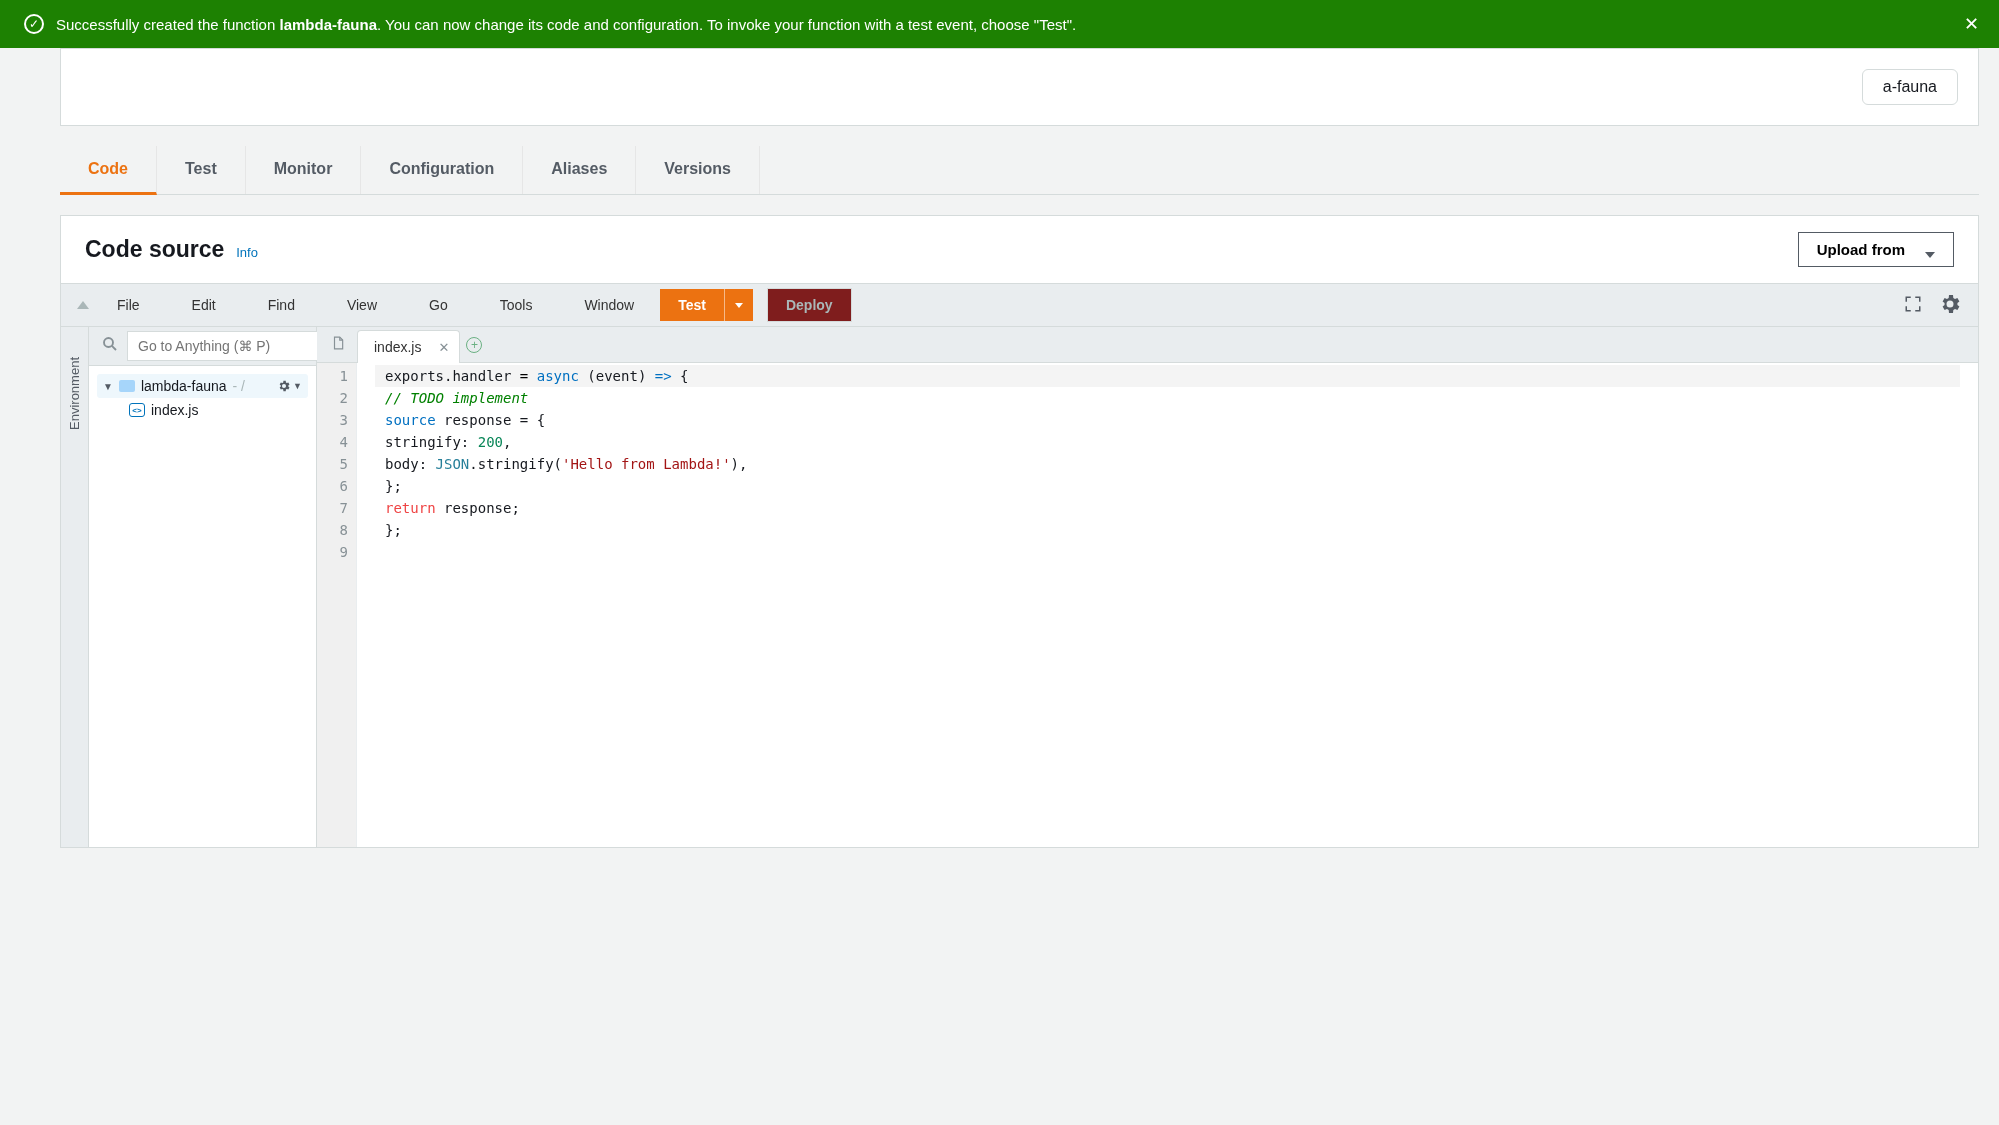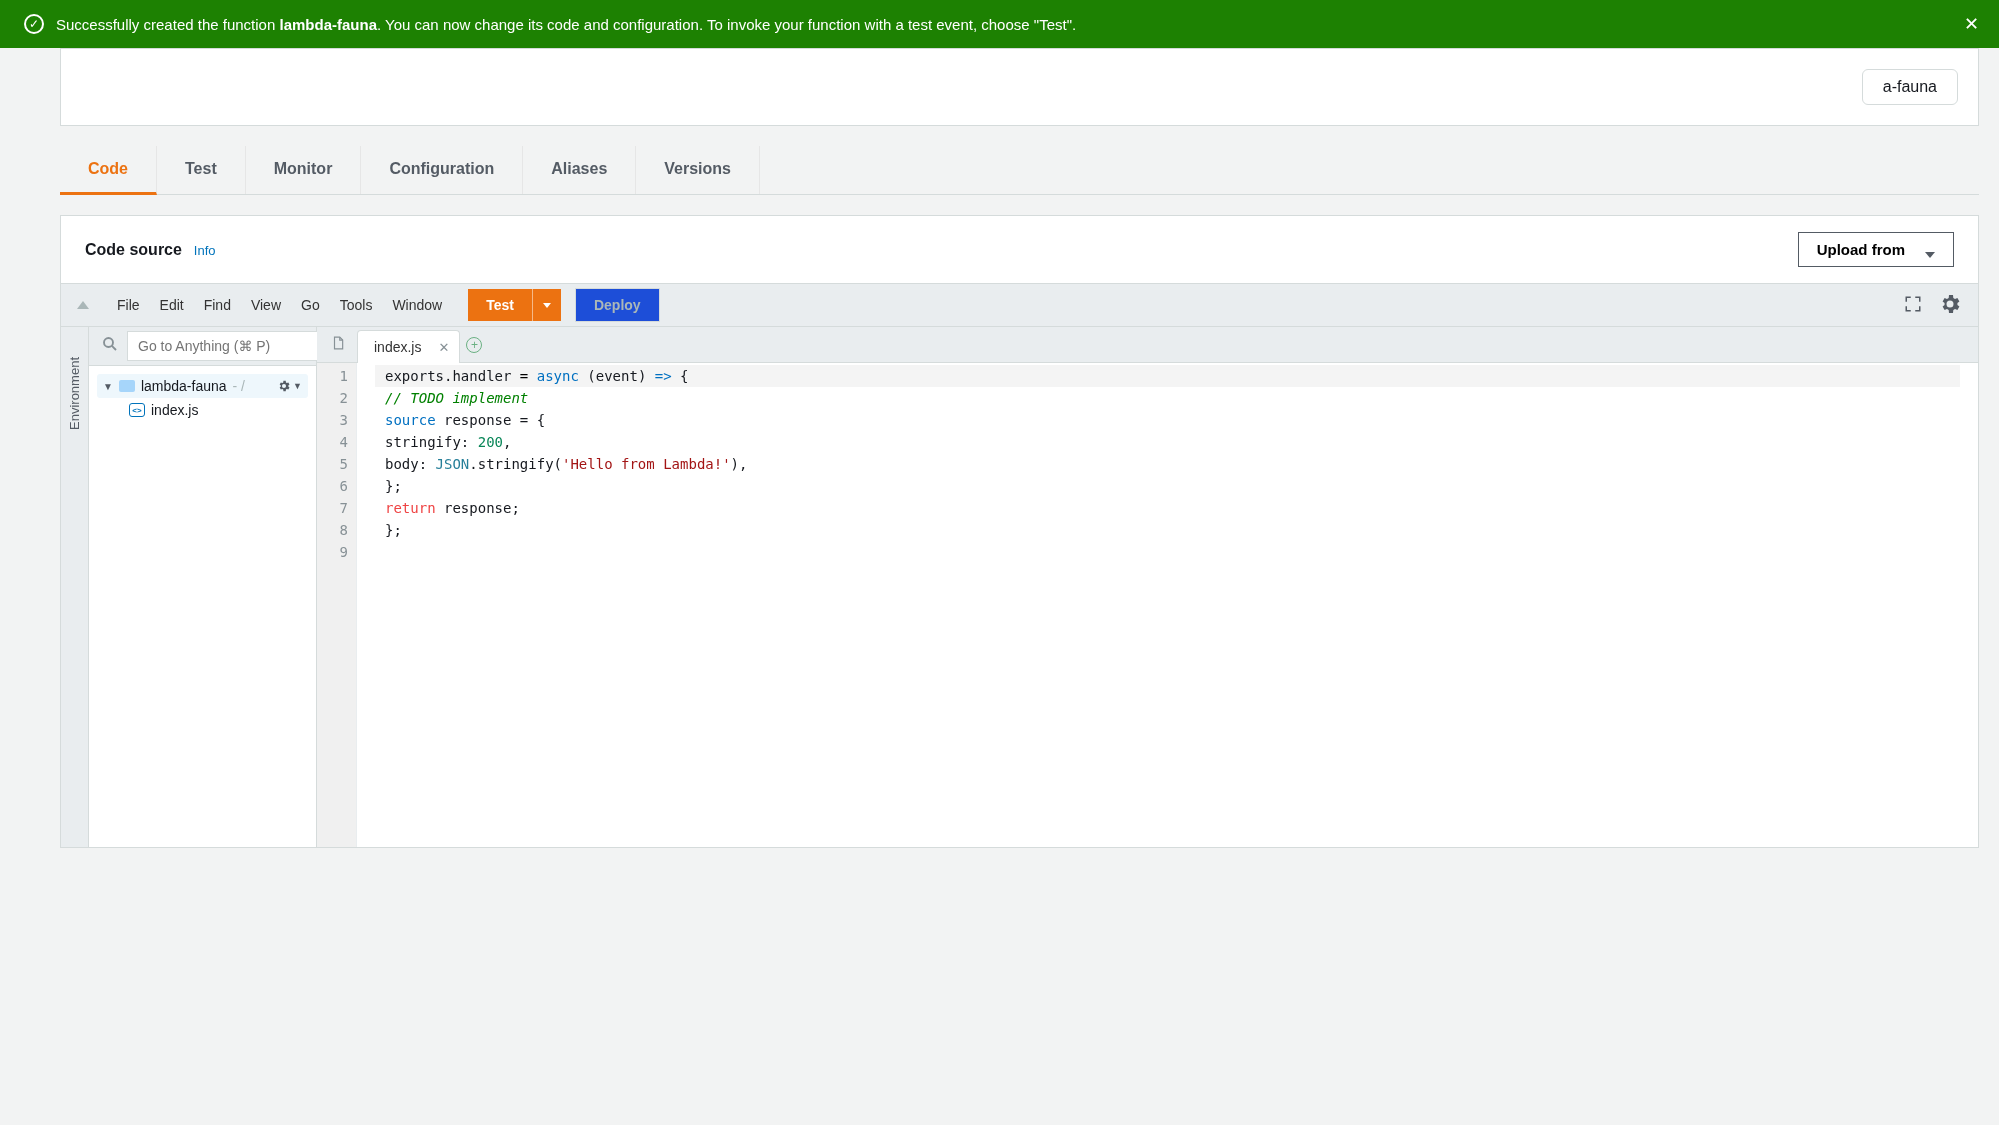--- a/index.html
+++ b/index.html
@@ -75,21 +75,21 @@
     .code-source-panel {
       background: white;
       border: 1px solid #d5dbdb;
     }
     .panel-header {
       display: flex;
       justify-content: space-between;
       align-items: center;
       padding: 16px 24px;
     }
-    .panel-header h2 { font-size: 16px; font-weight: 700; display: inline; }
+    .panel-header h2 { font-size: 23px; font-weight: 700; display: inline; }
     .panel-header .info-link { color: #0073bb; font-size: 13px; margin-left: 8px; cursor: pointer; font-weight: 400; }
     .upload-btn {
       border: 1px solid #545b64;
       background: white;
       padding: 8px 18px;
       font-size: 15px;
       font-weight: 700;
       cursor: pointer;
       display: flex;
       align-items: flex-end;
@@ -142,21 +142,21 @@
       background: #ec7211;
       border: none;
       border-left: 1px solid rgba(255,255,255,0.5);
       padding: 0 10px;
       cursor: pointer;
       display: flex;
       align-items: center;
     }
     .test-caret .caret-down { border-top-color: white; border-left-width:4px; border-right-width:4px; border-top-width:5px;}
     .deploy-btn {
-      background: #1d4ed8;
+      background: #7f1d1d;
       border: 1px solid #d5dbdb;
       color: #aab7b8;
       padding: 8px 18px;
       font-weight: 700;
       font-size: 14px;
       margin-left: 10px;
       cursor: default;
     }
     .toolbar-right {
       margin-left: auto;
@@ -365,21 +365,21 @@
         <span class="info-link">Info</span>
       </div>
       <button class="upload-btn">
         <span>Upload from</span>
         <span class="caret-down"></span>
       </button>
     </div>
 
     <div class="ide-toolbar">
       <span class="collapse-tri"></span>
-      <div id="ide-menus" style="display:flex;">
+      <div id="ide-menus" style="display:flex;gap:32px;">
           <span class="menu-item">File</span>
           <span class="menu-item">Edit</span>
           <span class="menu-item">Find</span>
           <span class="menu-item">View</span>
           <span class="menu-item">Go</span>
           <span class="menu-item">Tools</span>
           <span class="menu-item">Window</span>
         </div>
       <div class="test-btn-group">
         <button class="test-btn">Test</button>

